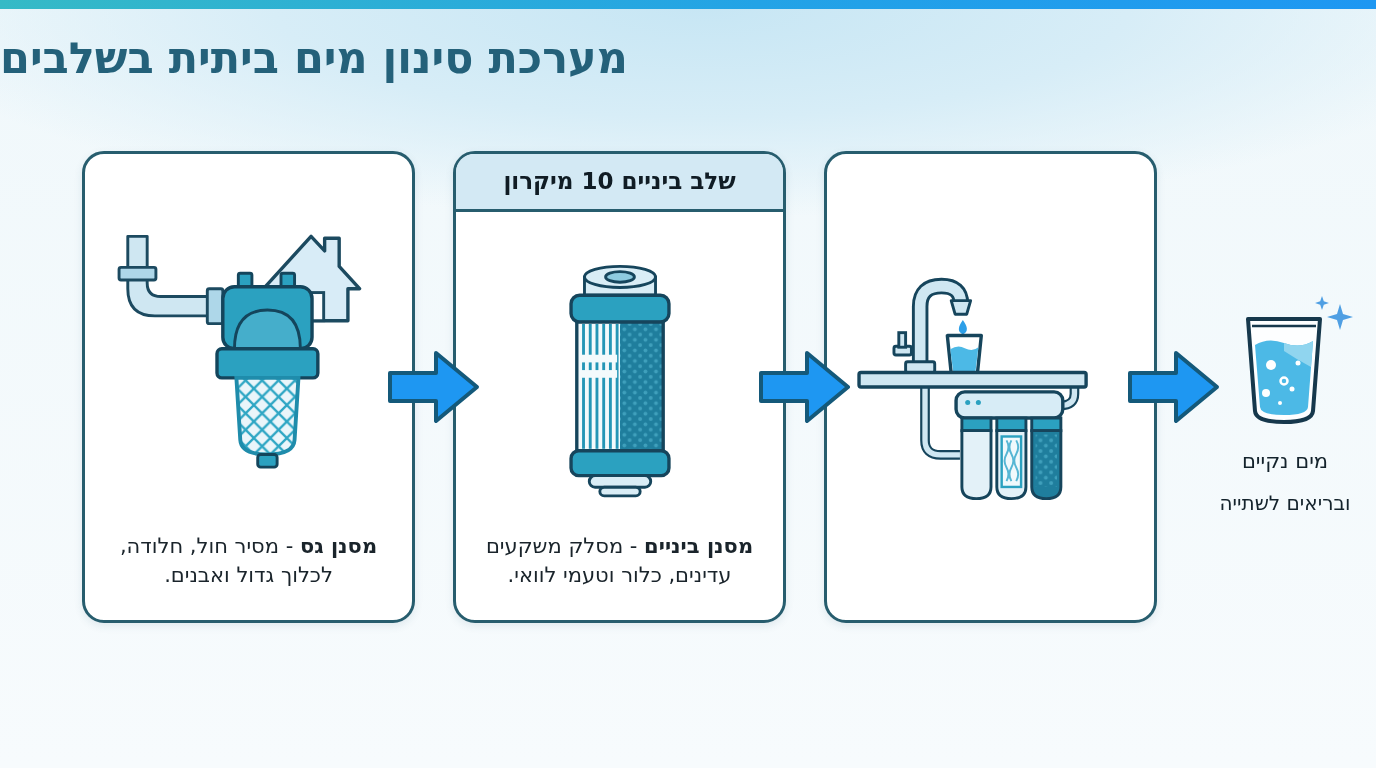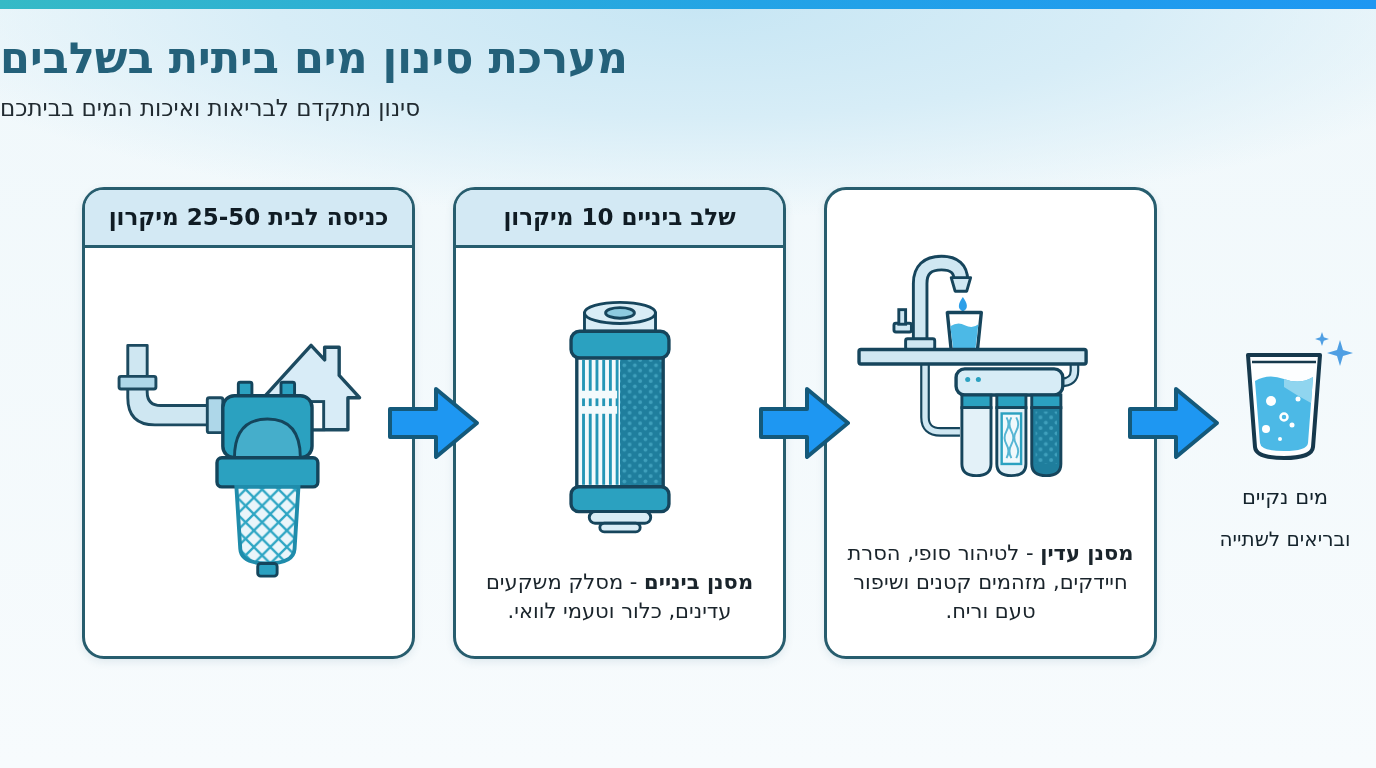--- a/index.html
+++ b/index.html
@@ -45,27 +45,25 @@
   .result-line2{font-size:20px;margin-top:18px;}
 </style>
 </head>
 <body>
 
 <div class="page">
   <div class="topbar"></div>
 
   <header class="hdr">
     <h1>מערכת סינון מים ביתית בשלבים</h1>
-    <p>סינון מתקדם לבריאות ואיכות המים בביתכם</p>
   </header>
 
   <div class="flow">
 
     <section class="card">
-      <div class="card-header">כניסה לבית 25-50 מיקרון</div>
       <div class="card-art">
         <svg width="320" height="272" viewBox="0 0 330 280">
           <defs>
             <pattern id="lmesh" width="17" height="17" patternUnits="userSpaceOnUse">
               <path d="M0,17 L17,0 M0,0 L17,17" stroke="#2ea6c4" stroke-width="2.4" fill="none"></path>
             </pattern>
           </defs>
 
           <g>
             <path d="M180,84 L229,30 L243,45 L243,32 L258,32 L258,61 L279,84 L267,84 L267,117 L193,117 L193,84 Z" fill="#d8ecf7" stroke="#1c4a60" stroke-width="3.5" stroke-linejoin="round"></path>
@@ -84,20 +82,21 @@
             <rect x="138" y="82" width="92" height="64" rx="12" fill="#2ba1c0" stroke="#14455c" stroke-width="3.5"></rect>
             <path d="M150,146 Q150,106 184,106 Q218,106 218,146 Z" fill="#45aecb" stroke="#14455c" stroke-width="3"></path>
             <rect x="132" y="146" width="104" height="30" rx="5" fill="#2ba1c0" stroke="#14455c" stroke-width="3.5"></rect>
             <path d="M152,176 L216,176 L212,240 Q211,255 184,255 Q157,255 156,240 Z" fill="#eaf5fa"></path>
             <path d="M152,176 L216,176 L212,240 Q211,255 184,255 Q157,255 156,240 Z" fill="url(#lmesh)"></path>
             <path d="M152,176 L216,176 L212,240 Q211,255 184,255 Q157,255 156,240 Z" fill="none" stroke="#1f8cab" stroke-width="4"></path>
             <rect x="174" y="255" width="20" height="13" rx="3" fill="#2ba1c0" stroke="#14455c" stroke-width="3"></rect>
           </g>
         </svg>
       </div>
+      <p class="card-desc"><b>מסנן גס</b><span> - מסיר חול, חלודה, לכלוך גדול ואבנים.</span></p>
     </section>
 
     <div class="arrow-slot">
       <svg width="92" height="78" viewBox="0 0 92 78">
         <polygon points="2,25 48,25 48,5 89,39 48,73 48,53 2,53" fill="#1e97f2" stroke="#14597a" stroke-width="4" stroke-linejoin="round"></polygon>
       </svg>
     </div>
 
     <section class="card">
       <div class="card-header">שלב ביניים 10 מיקרון</div>
@@ -190,21 +189,20 @@
             <g stroke="#56b6d4" stroke-width="2" fill="none">
               <path d="M166,190 q4,7 0,14 q-4,7 0,14 q4,7 0,14"></path>
               <path d="M171,190 q-4,7 0,14 q4,7 0,14 q-4,7 0,14"></path>
               <path d="M176,190 q4,7 0,14 q-4,7 0,14 q4,7 0,14"></path>
             </g>
             <path d="M192,180 L222,180 L222,238 Q222,250 207,250 Q192,250 192,238 Z" fill="#1f7e9d" stroke="#16455c" stroke-width="3"></path>
             <rect x="196" y="184" width="22" height="54" fill="url(#u3dots)"></rect>
           </g>
         </svg>
       </div>
-      <p class="card-desc"><b>מסנן עדין</b><span> - לטיהור סופי, הסרת חיידקים, מזהמים קטנים ושיפור טעם וריח.</span></p>
     </section>
 
     <div class="arrow-slot last">
       <svg width="92" height="78" viewBox="0 0 92 78">
         <polygon points="2,25 48,25 48,5 89,39 48,73 48,53 2,53" fill="#1e97f2" stroke="#14597a" stroke-width="4" stroke-linejoin="round"></polygon>
       </svg>
     </div>
 
     <div class="result-col">
       <svg width="150" height="150" viewBox="0 0 150 150">

